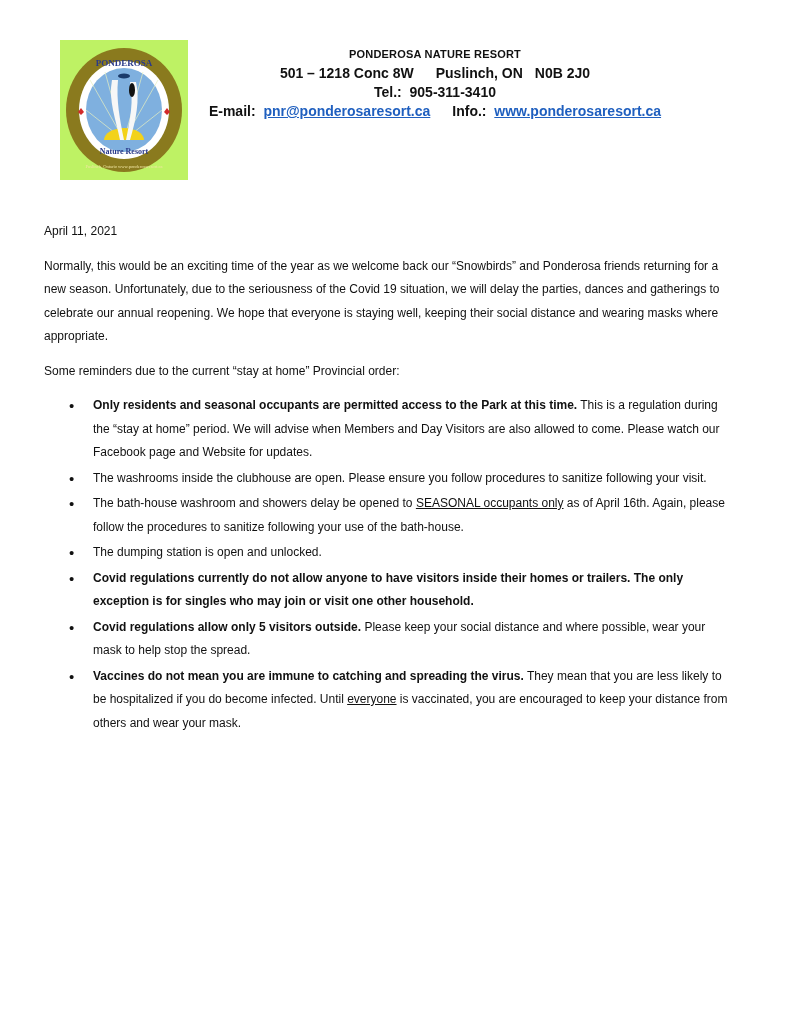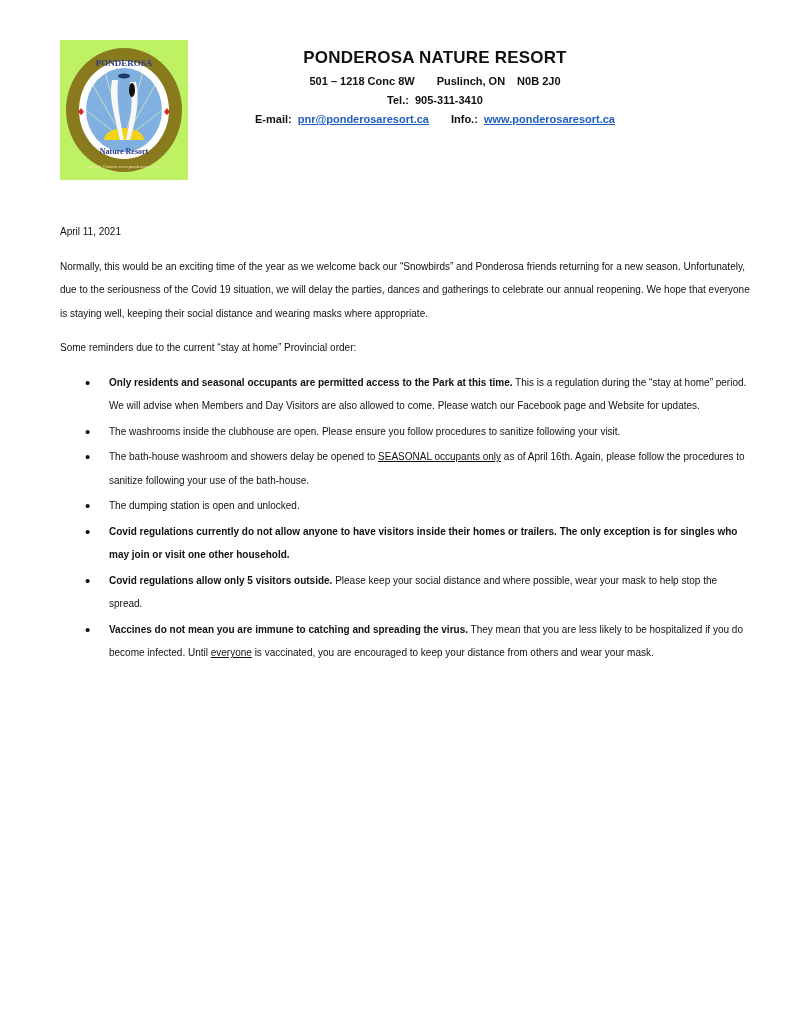--- a/index.html
+++ b/index.html
@@ -2,25 +2,25 @@
 <html><head>
 <meta charset="utf-8">
 <style>
   html, body { margin: 0; padding: 0; background: #ffffff; }
   body { width: 791px; height: 1024px; position: relative; overflow: hidden;
          font-family: "Liberation Sans", sans-serif; color: #111; }
   .logo { position: absolute; left: 60px; top: 40px; width: 128px; height: 140px;
           background: #bef264; }
   .logo svg { width: 128px; height: 140px; display: block; }
   .head { position: absolute; left: 200px; top: 48px; width: 470px; text-align: center; }
-  .head .title { font-weight: bold; font-size: 17px; letter-spacing: 0.2px; margin-bottom: 4px; }
-  .head .line { font-weight: bold; font-size: 11px; line-height: 19px; }
+  .head .title { font-weight: bold; font-size: 11px; letter-spacing: 0.2px; margin-bottom: 4px; }
+  .head .line { font-weight: bold; font-size: 14px; line-height: 19px; }
   .head a { color: #1f5fbf; text-decoration: underline; }
   .gap { display: inline-block; width: 22px; }
-  .body { position: absolute; left: 60px; top: 220px; width: 690px; font-size: 10px; line-height: 23.5px; }
+  .body { position: absolute; left: 44px; top: 220px; width: 690px; font-size: 12px; line-height: 23.5px; }
   .date { margin: 0 0 11px 0; }
   p { margin: 0 0 11px 0; }
   ul { margin: 0; padding: 0 0 0 49px; list-style: none; }
   li { position: relative; margin-bottom: 2px; }
   li::before { content: "•"; position: absolute; left: -24px; top: 0; font-size: 15px; }
   b { font-weight: bold; }
   u { text-decoration: underline; }
 </style>
 </head>
 <body>

